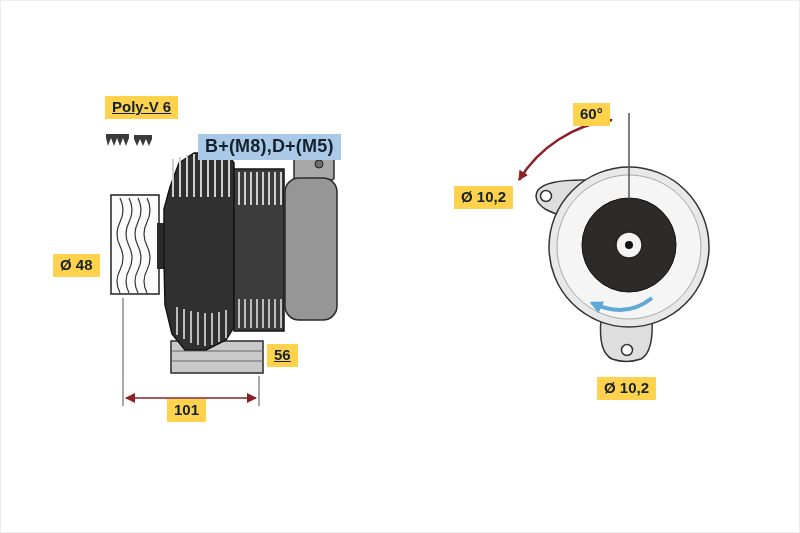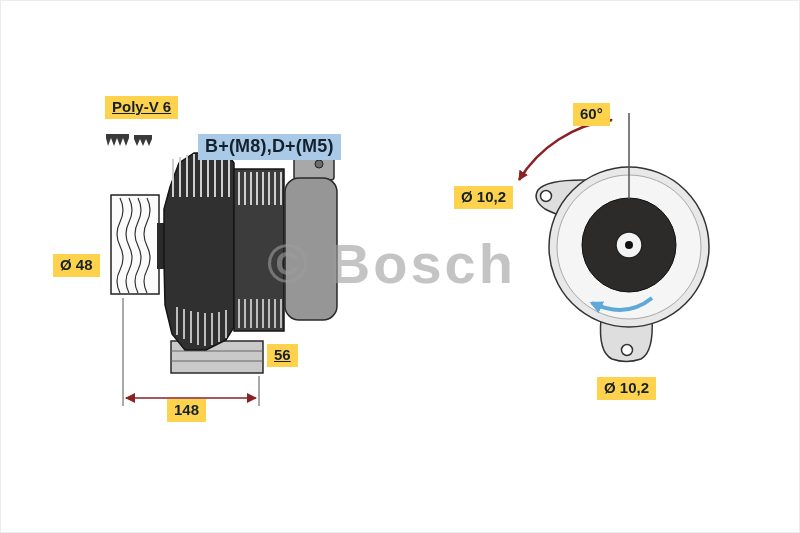--- a/index.html
+++ b/index.html
@@ -96,24 +96,23 @@
       <circle cx="626" cy="349" r="5.5" fill="#ffffff" stroke="#333" stroke-width="1.5"></circle>
 
       <line x1="628" y1="112" x2="628" y2="198" stroke="#555" stroke-width="1.5"></line>
 
       <path d="M518,179 A128,128 0 0 1 611,119" fill="none" stroke="#8b2125" stroke-width="2.5" marker-start="url(#arrRed)" marker-end="url(#arrRed)"></path>
 
       <path d="M651,297 Q625,318 591,302" fill="none" stroke="#5fa8d8" stroke-width="4" marker-end="url(#arrBlue)"></path>
     </g>
   </svg>
 
-  <div class="watermark">© Bosch</div>
 
   <div class="lbl" style="left:104px;top:95px;text-decoration:underline;">Poly-V 6</div>
   <div class="lbl blue" style="left:197px;top:133px;">B+(M8),D+(M5)</div>
   <div class="lbl" style="left:52px;top:235px;margin-top:18px;">Ø 48</div>
   <div class="lbl" style="left:266px;top:343px;text-decoration:underline;">56</div>
-  <div class="lbl" style="left:166px;top:398px;">148</div>
+  <div class="lbl" style="left:166px;top:398px;">101</div>
   <div class="lbl" style="left:572px;top:102px;">60°</div>
   <div class="lbl" style="left:453px;top:185px;">Ø 10,2</div>
   <div class="lbl" style="left:596px;top:376px;">Ø 10,2</div>
 
 </div>
 
 </body></html>

